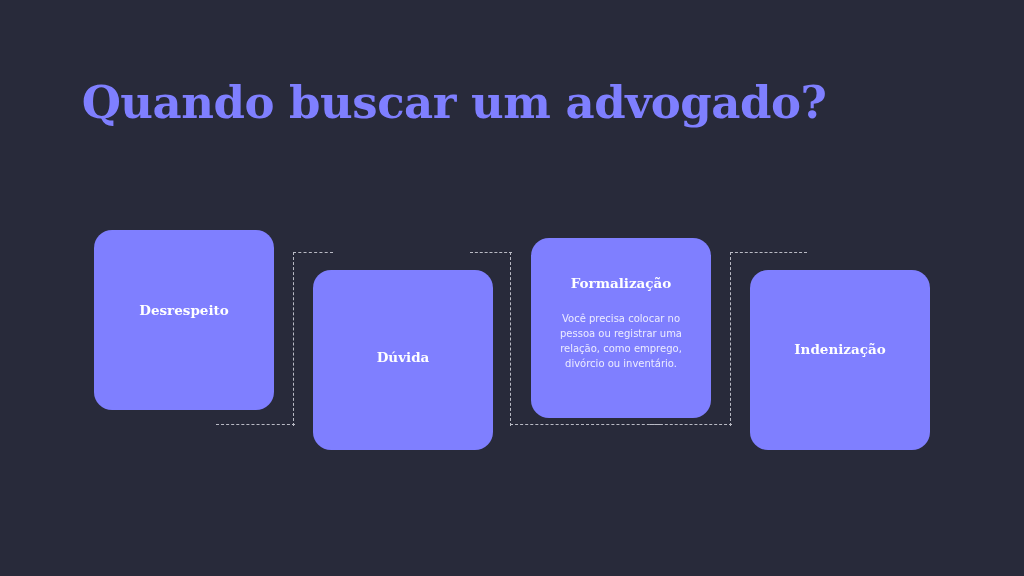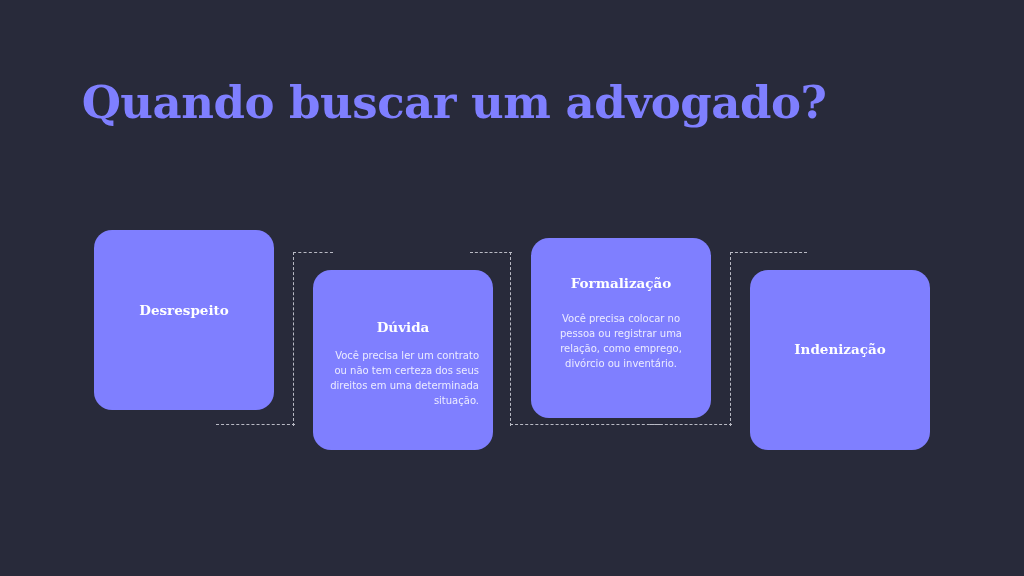--- a/index.html
+++ b/index.html
@@ -102,21 +102,20 @@
 <div class="connector c3-bottom"></div>
 <div class="connector c3-vert"></div>
 <div class="connector c3-top"></div>
 
 <div class="card card-1">
   <h3 class="card-title">Desrespeito</h3>
 </div>
 
 <div class="card card-2">
   <h3 class="card-title">Dúvida</h3>
-  <p class="card-text">Você precisa ler um contrato ou não tem certeza dos seus direitos em uma determinada situação.</p>
 </div>
 
 <div class="card card-3">
   <h3 class="card-title">Formalização</h3>
   <p class="card-text">Você precisa colocar no pessoa ou registrar uma relação, como emprego, divórcio ou inventário.</p>
 </div>
 
 <div class="card card-4">
   <h3 class="card-title">Indenização</h3>
 </div>

